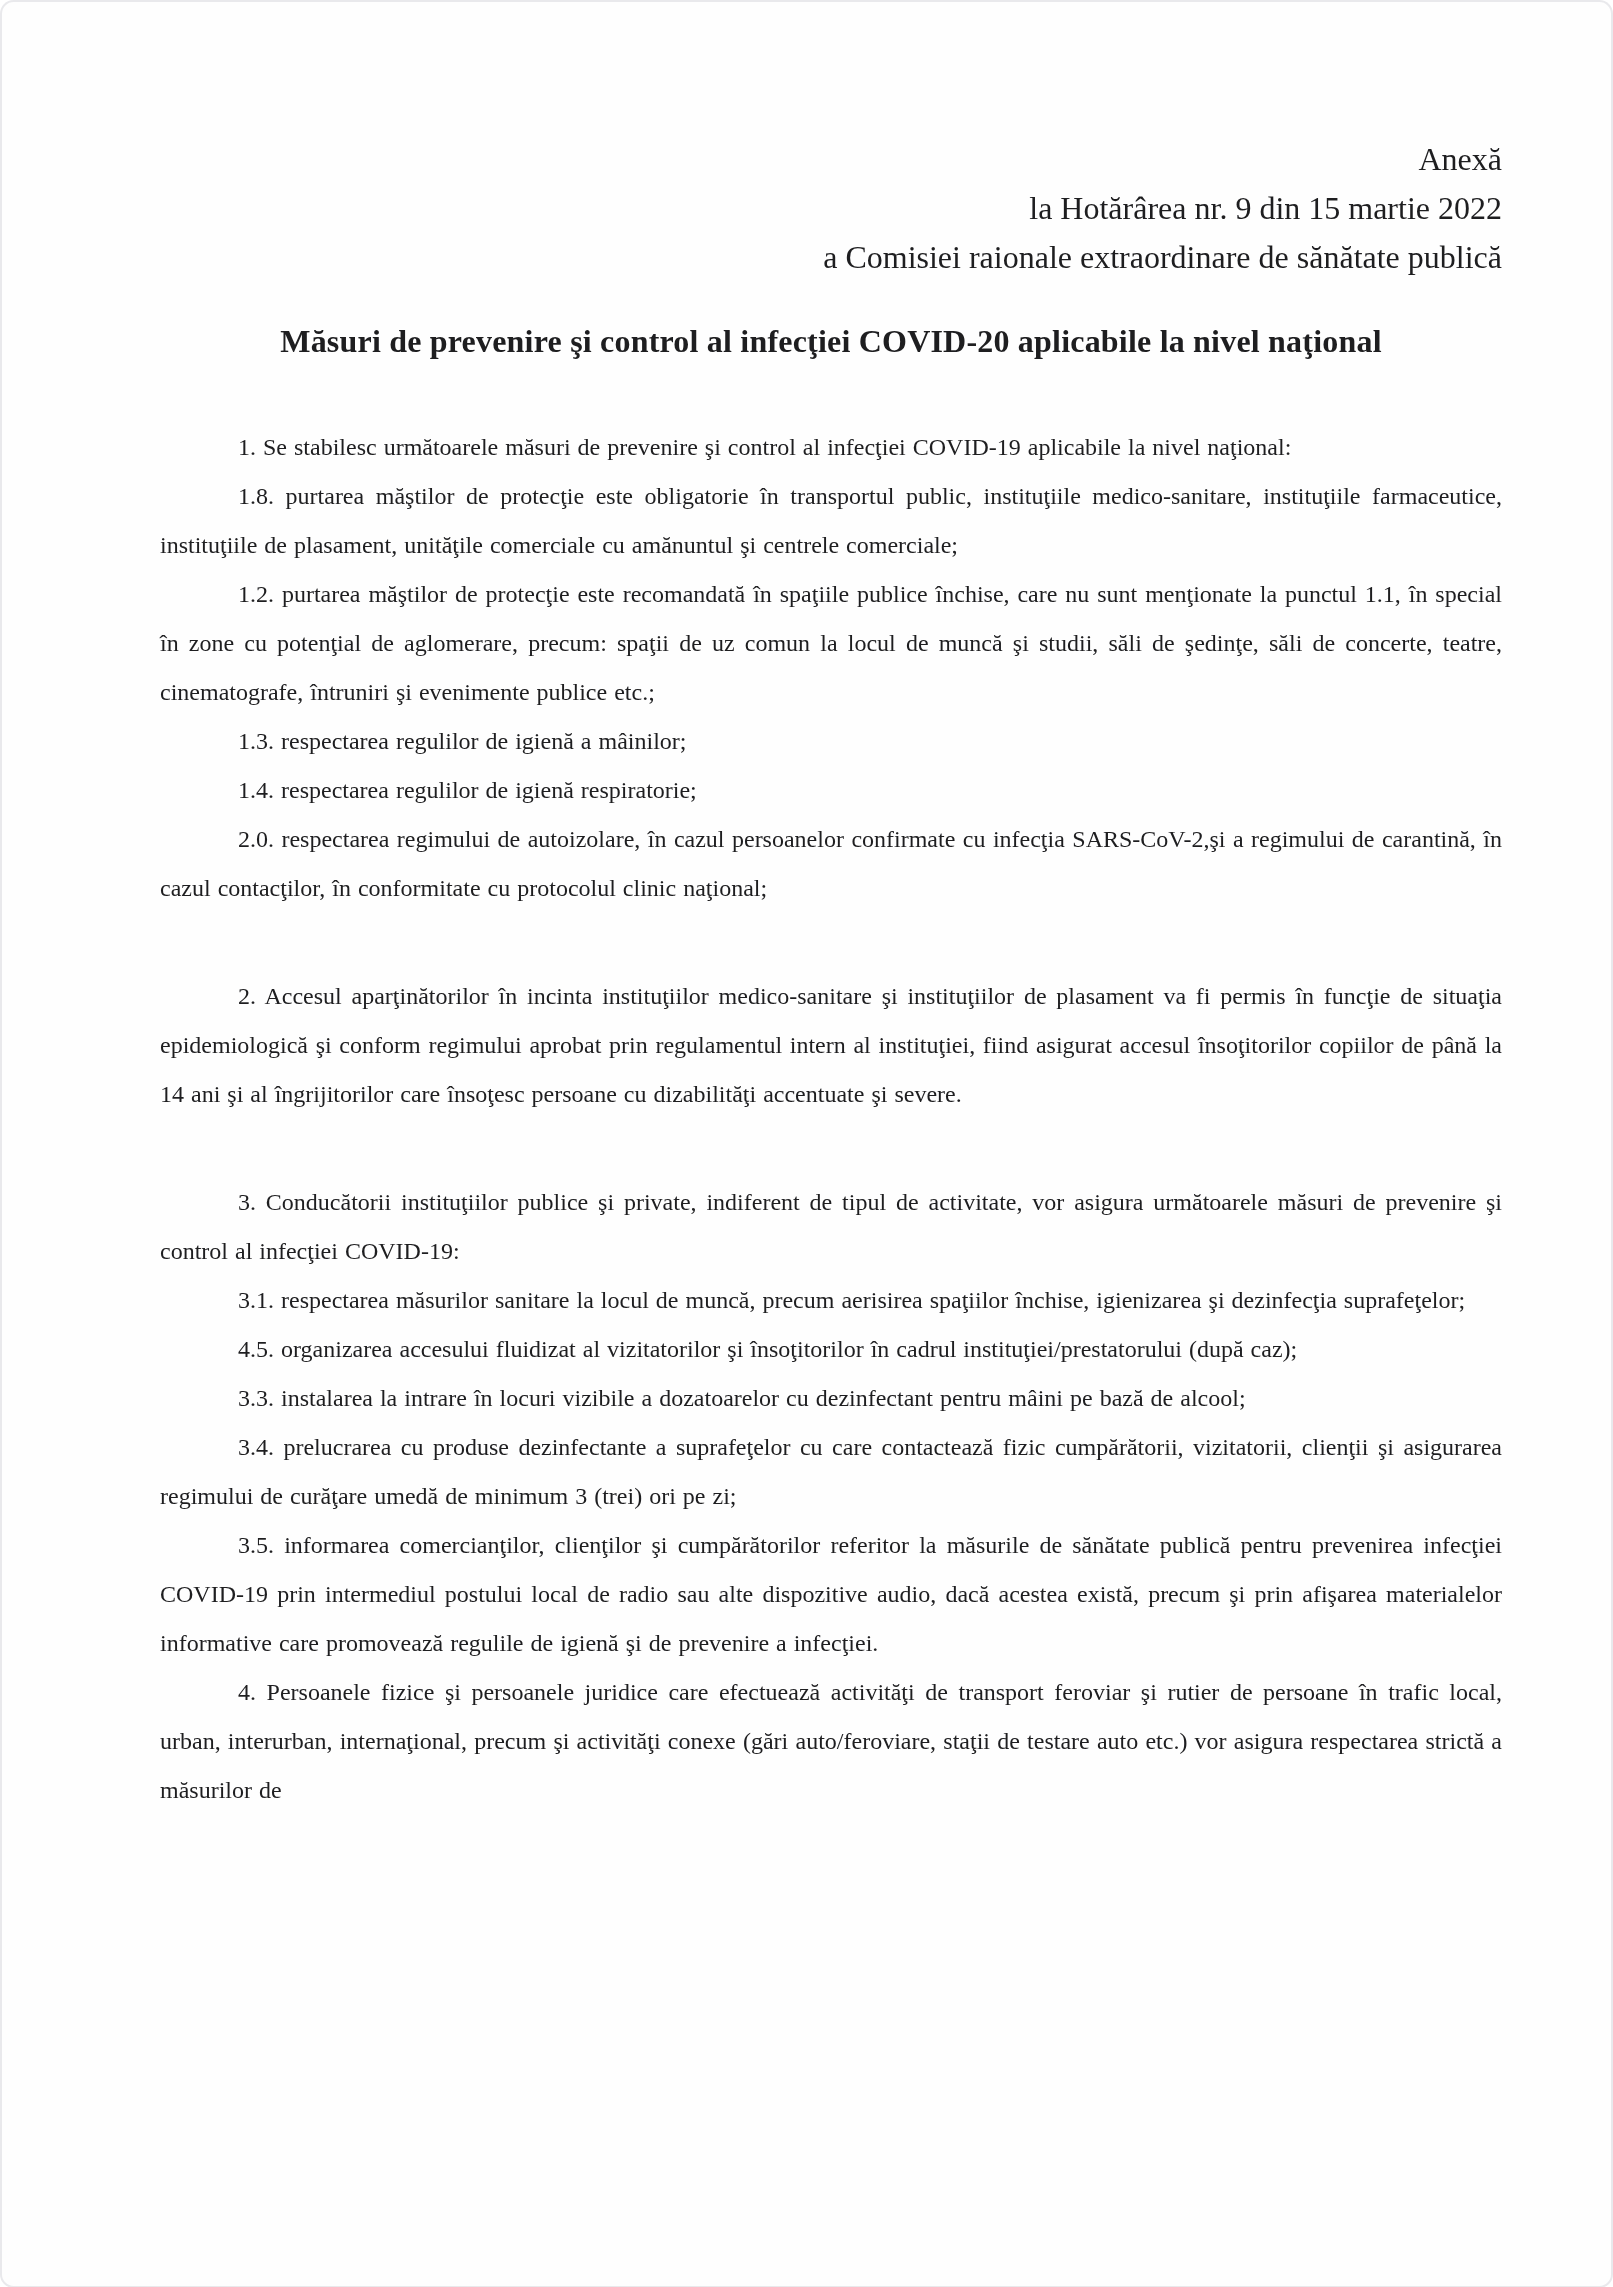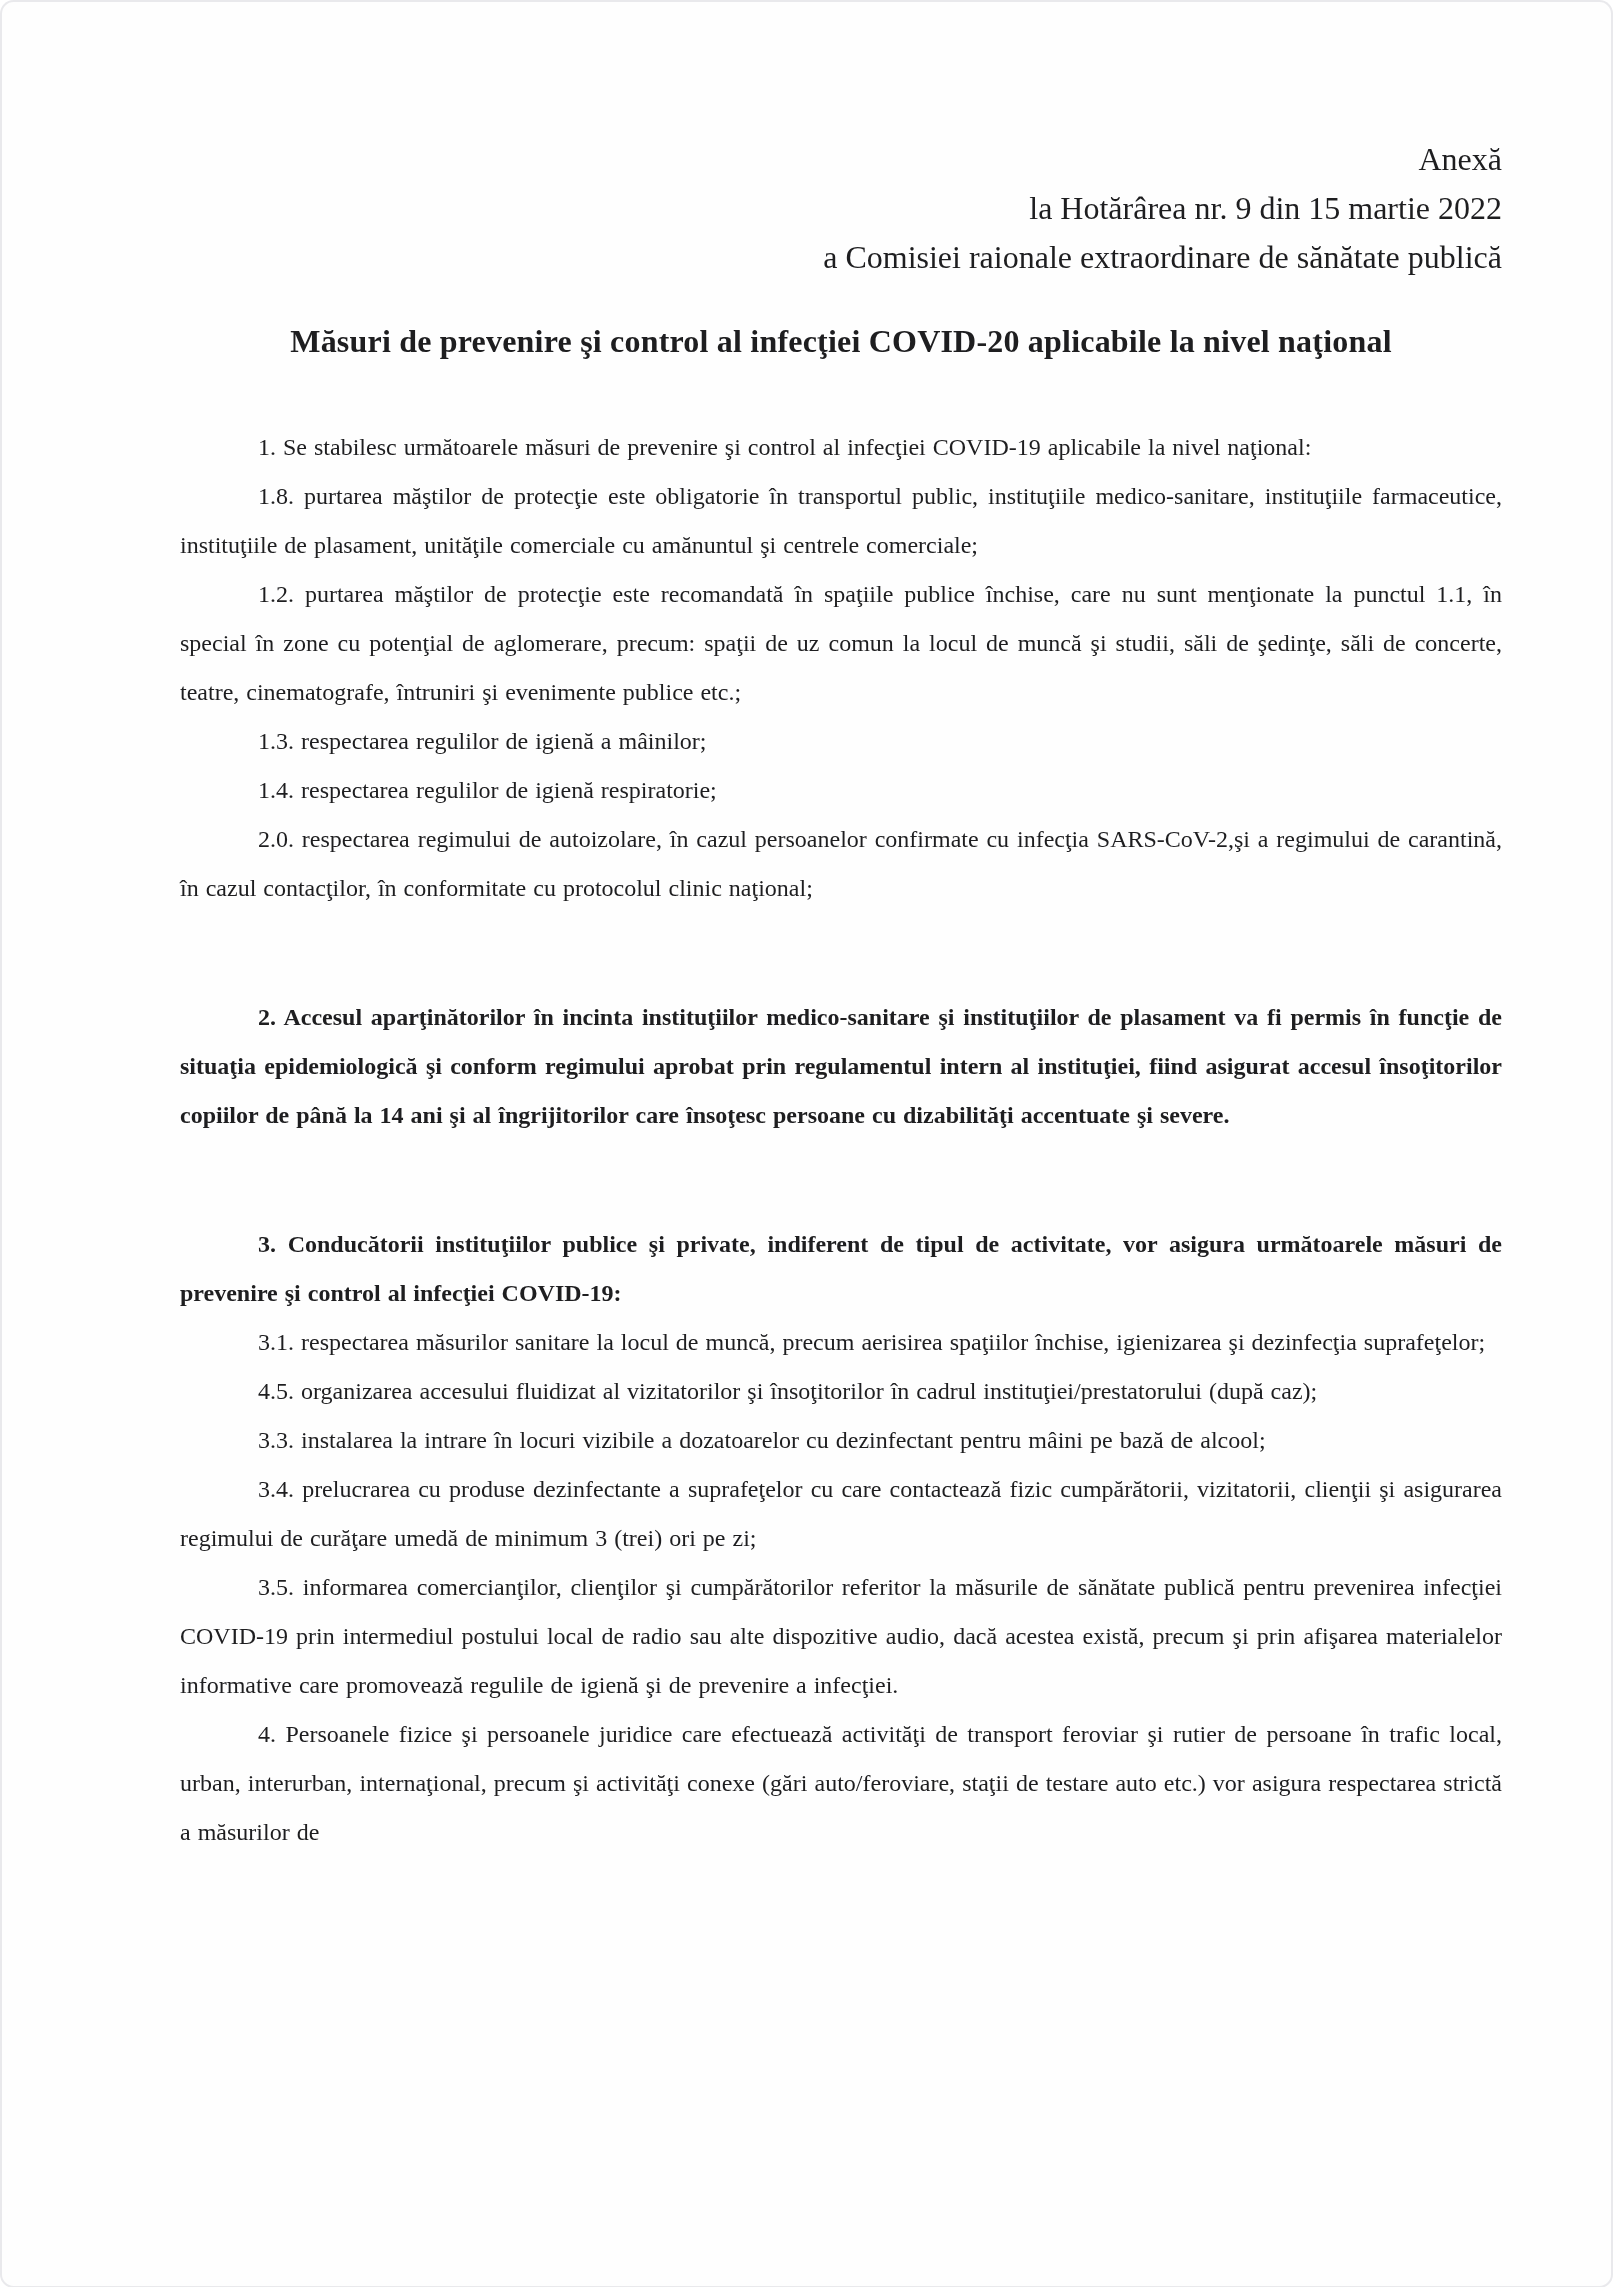--- a/index.html
+++ b/index.html
@@ -16,21 +16,20 @@
   }
   .page {
     position: relative;
     width: 1613px;
     height: 2288px;
     box-sizing: border-box;
     background: #fefefe;
     border-radius: 13.7px;
     box-shadow: inset 0 0 0 2px #e9e9ec;
     overflow: hidden;
-    padding-left: 20px;
   }
   .content {
     box-sizing: border-box;
     padding: 135px 111px 0 160px; 
   }
   .doc-header {
     text-align: right;
     font-size: 32px;
     line-height: 49px;
     white-space: nowrap;
@@ -45,22 +44,21 @@
   }
   .body-par {
     font-size: 24px;
     line-height: 49px;
     text-align: justify;
     text-indent: 78px;
     margin: 0;
     word-spacing: 1px;
   }
   .gap-before {
-    margin-top: 80px;
-    font-weight: bold;
+    margin-top: 59px;
   }
 </style>
 </head>
 <body>
 
 <div class="page">
   <div class="content">
 
     <div class="doc-header">
       <div>Anexă</div>

